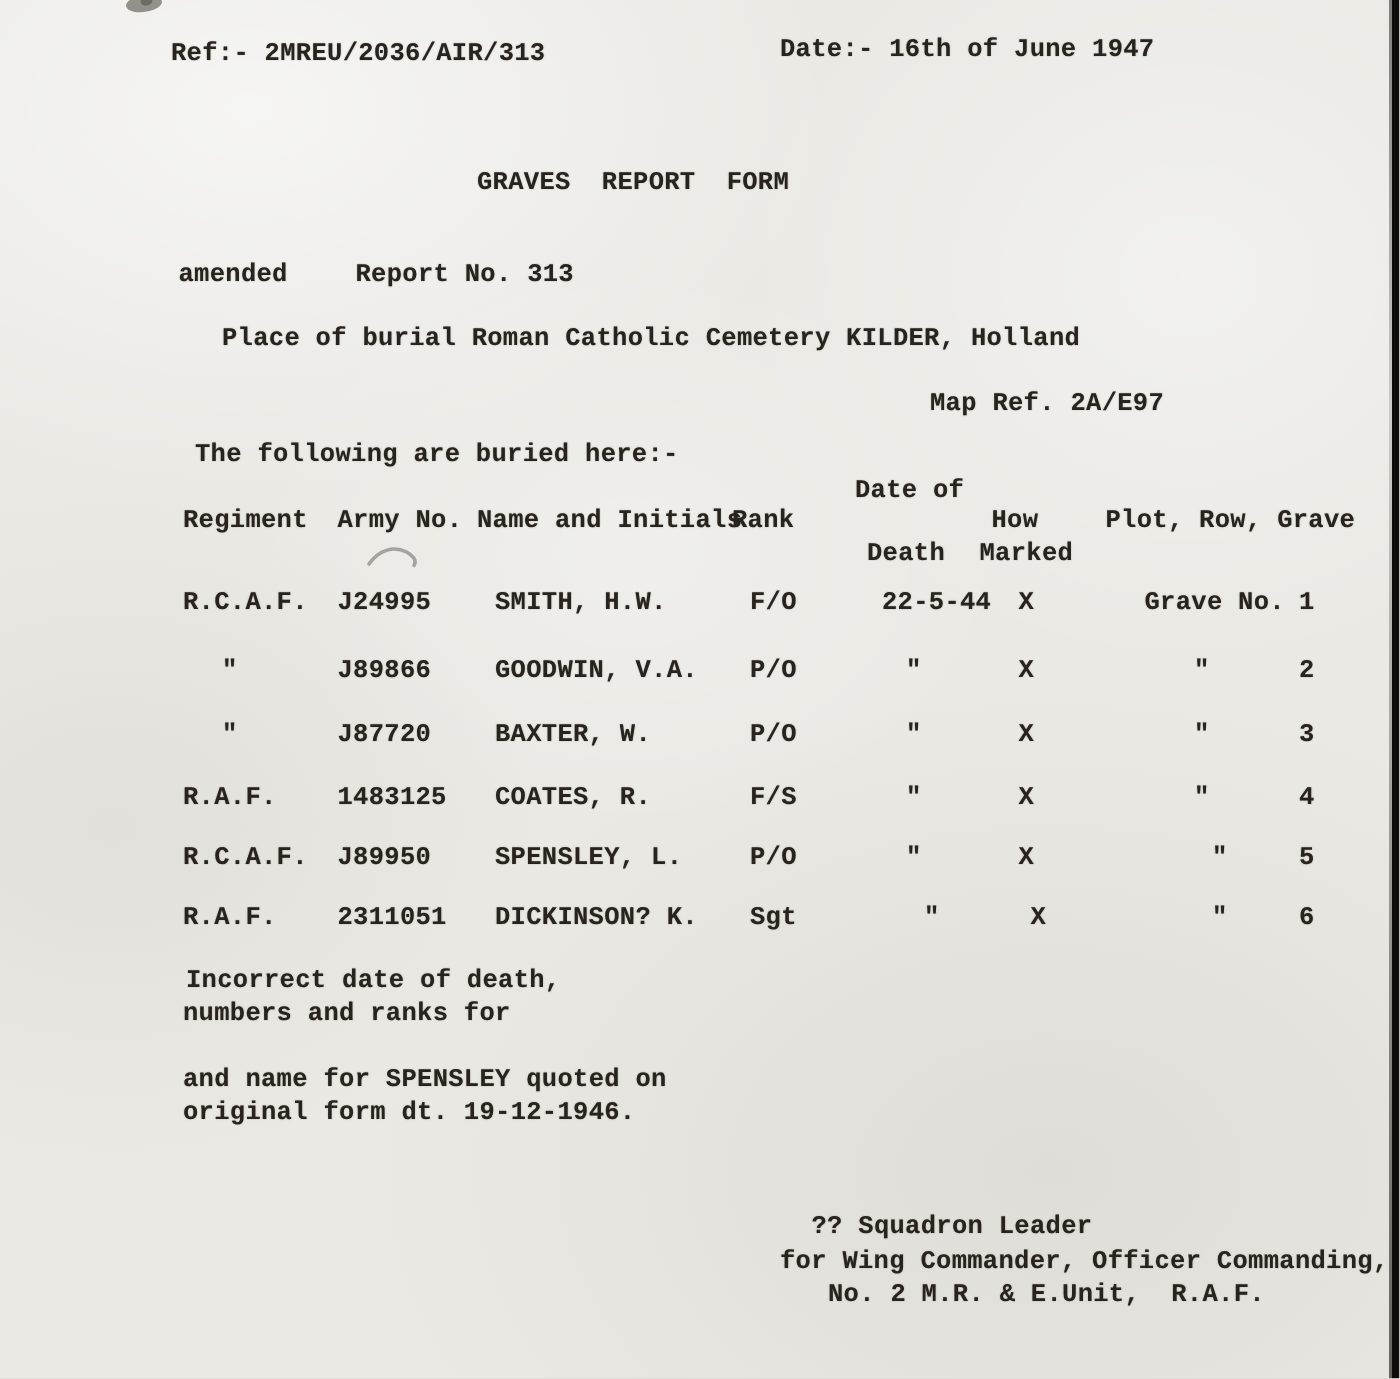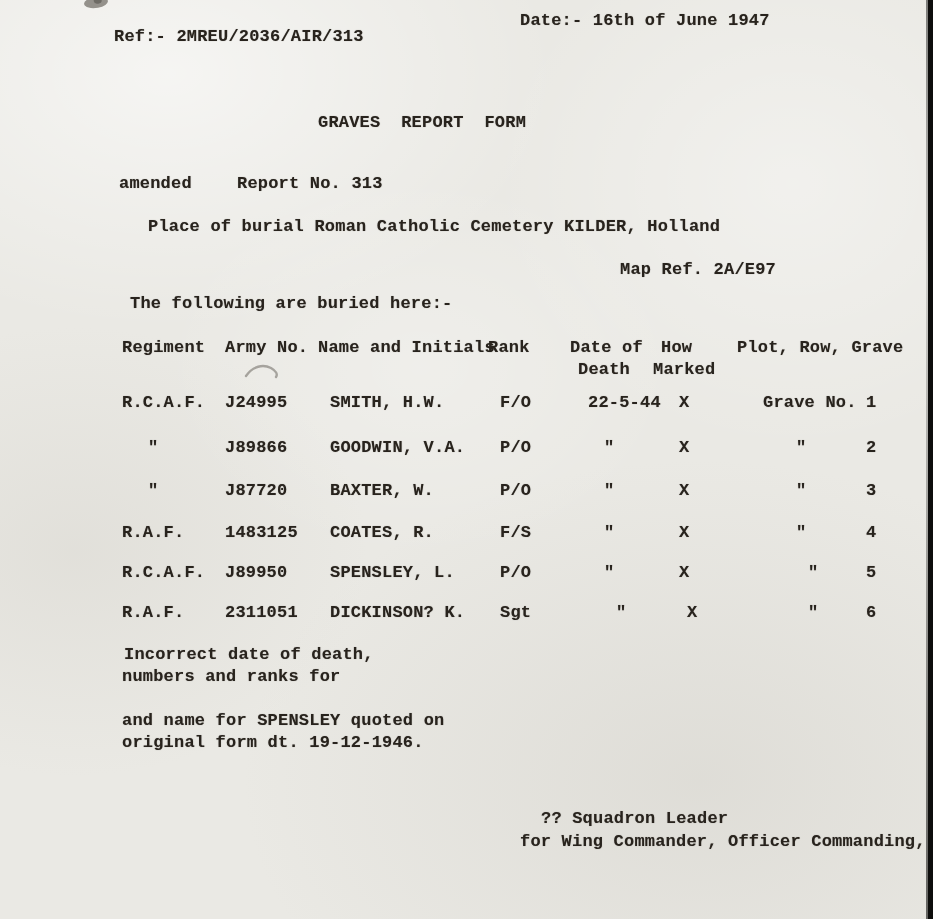--- a/index.html
+++ b/index.html
@@ -50,33 +50,33 @@
 
 <div class="page">
 
   <div class="edge-right"></div>
   <div class="smudge-top"></div>
   <svg class="pencil" viewBox="0 0 40 22">
     <path d="M3,16 C10,6 20,4 28,8 C33,11 35,14 33,17" fill="none" stroke="#6d6a63" stroke-width="2.4" stroke-linecap="round"></path>
   </svg>
 
   <span class="t" style="left:114px;top:27px">Ref:- 2MREU/2036/AIR/313</span>
-  <span class="t" style="left:520px;top:11px">Date:- 16th of June 1947</span>
+  <span class="t" style="left:520px;top:24px">Date:- 16th of June 1947</span>
   <span class="t" style="left:318px;top:113px">GRAVES  REPORT  FORM</span>
   <span class="t" style="left:119px;top:174px">amended</span>
   <span class="t" style="left:237px;top:174px">Report No. 313</span>
   <span class="t" style="left:148px;top:217px">Place of burial Roman Catholic Cemetery KILDER, Holland</span>
   <span class="t" style="left:620px;top:260px">Map Ref. 2A/E97</span>
   <span class="t" style="left:130px;top:294px">The following are buried here:-</span>
 
   <span class="t" style="left:122px;top:338px">Regiment</span>
   <span class="t" style="left:225px;top:338px">Army No.</span>
   <span class="t" style="left:318px;top:338px">Name and Initials</span>
   <span class="t" style="left:488px;top:338px">Rank</span>
-  <span class="t" style="left:570px;top:338px">Date of</span>
+  <span class="t" style="left:570px;top:318px">Date of</span>
   <span class="t" style="left:578px;top:360px">Death</span>
   <span class="t" style="left:661px;top:338px">How</span>
   <span class="t" style="left:653px;top:360px">Marked</span>
   <span class="t" style="left:737px;top:338px">Plot, Row, Grave</span>
 
   <span class="t c-reg r1">R.C.A.F.</span>
   <span class="t c-army r1">J24995</span>
   <span class="t c-name r1">SMITH, H.W.</span>
   <span class="t c-rank r1">F/O</span>
   <span class="t c-date r1">22-5-44</span>
@@ -129,14 +129,15 @@
   <span class="t c-plot dit r6">"</span>
   <span class="t c-grave r6">6</span>
 
   <span class="t" style="left:124px;top:645px">Incorrect date of death,</span>
   <span class="t" style="left:122px;top:667px">numbers and ranks for</span>
   <span class="t" style="left:122px;top:711px">and name for SPENSLEY quoted on</span>
   <span class="t" style="left:122px;top:733px">original form dt. 19-12-1946.</span>
 
   <span class="t" style="left:520px;top:832px">for Wing Commander, Officer Commanding,</span>
   <span class="t" style="left:541px;top:809px">?? Squadron Leader</span>
+  <span class="t" style="left:552px;top:854px">No. 2 M.R. &amp; E.Unit,  R.A.F.</span>
 
 </div>
 
 </body></html>

